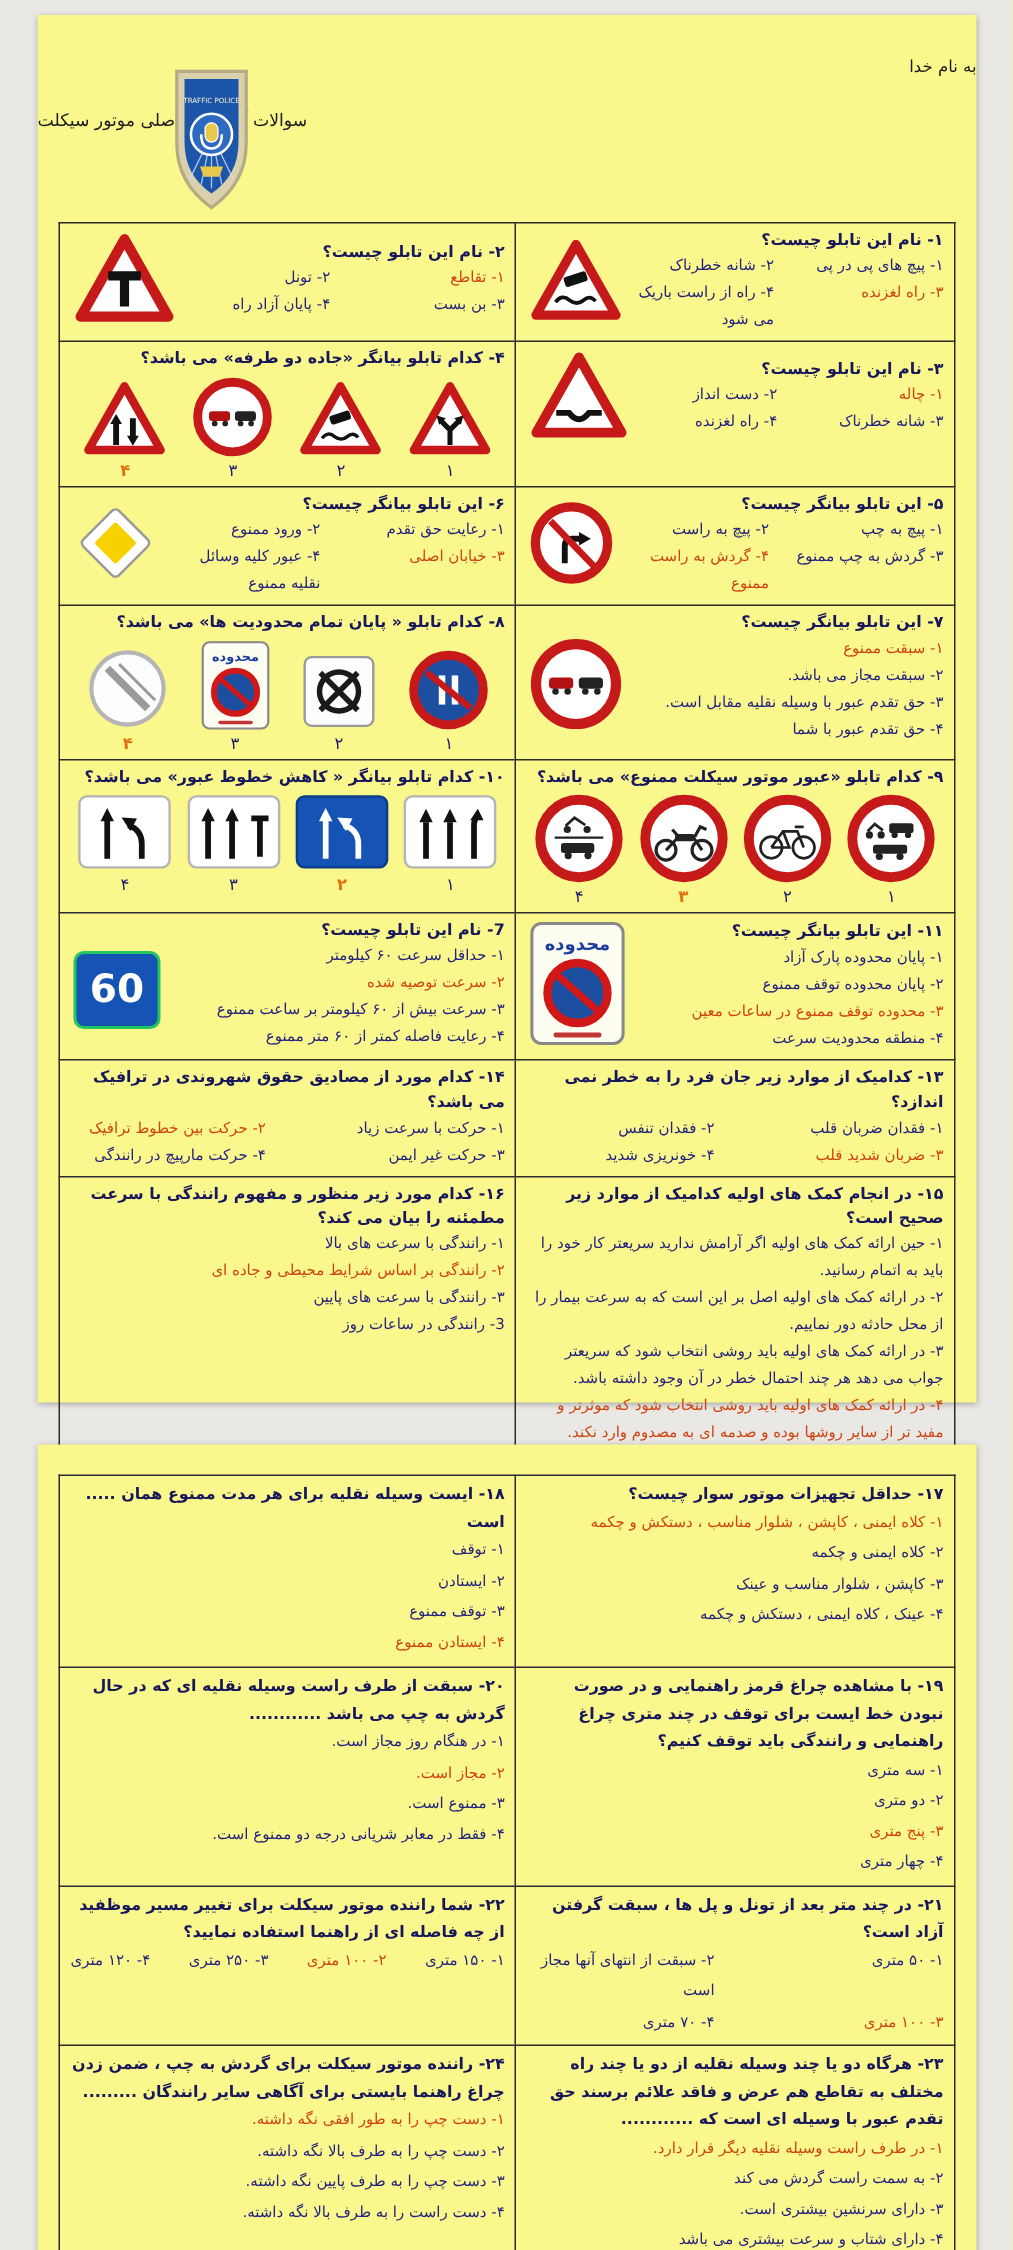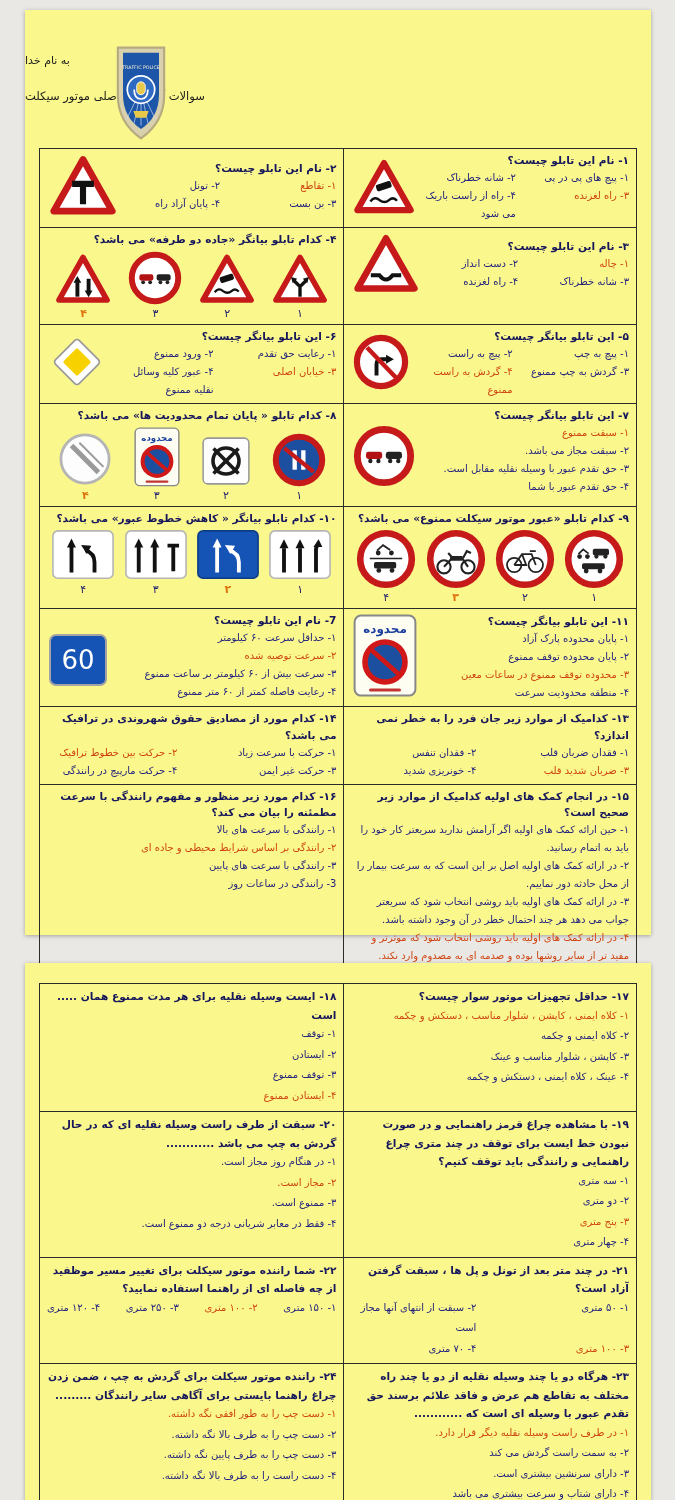--- a/index.html
+++ b/index.html
@@ -9,21 +9,21 @@
     font-family:"DejaVu Sans", sans-serif;
   }
   .page{position:absolute;left:25px;width:626px;background:#faf78c;
         box-shadow:0 1px 4px rgba(0,0,0,.3);}
   #p1{top:10px;height:925px}
   #p2{top:963px;height:620px;overflow:hidden}
 
   
   .hdr{position:relative;height:138px;direction:rtl}
   .logo{position:absolute;left:86px;top:28px}
-  .h-bism{padding-top:44px;text-align:left;font-size:11px;color:#1c1c1c}
+  .h-bism{padding-top:28px;text-align:right;font-size:11px;color:#1c1c1c}
   .h-title{margin-top:22px;text-align:left;font-size:11.5px;color:#1c1c1c}
   .h-info{margin-top:20px;display:flex;justify-content:center;gap:44px;
           font-size:11px;color:#1c1c1c;direction:ltr}
   .h-info span{direction:rtl;unicode-bidi:embed}
 
   
   table.qt{border-collapse:collapse;width:598px;margin:0 14px;direction:rtl;table-layout:fixed}
   .qt td{border:1px solid #2b2b2b;vertical-align:top;padding:3px 7px 4px;overflow:hidden}
   .qtitle{font-weight:bold;color:#17175c;font-size:10.6px;line-height:1.6}
   .opt{color:#23237e;font-size:10px;line-height:1.8}
@@ -33,22 +33,22 @@
   .g2{display:grid;grid-template-columns:55% 45%}
   .row4{display:flex;justify-content:space-between;flex-wrap:nowrap}
   .cellflex{display:flex;gap:6px;align-items:center}
   .qbody{flex:1;min-width:0}
   .signL{flex:0 0 auto;padding:2px 2px 0 2px}
   .signs-row{display:flex;justify-content:space-around;align-items:flex-end;margin-top:3px}
   .sitem{display:flex;flex-direction:column;align-items:center;gap:2px}
   .snum{font-size:11px;color:#1c1c6e}
   .snum.ans{color:#e0720e;font-weight:bold}
   .sixty{width:54px;height:48px;background:#1553b5;border-radius:7px;color:#fff;
-         font-weight:normal;font-size:26px;display:flex;align-items:center;
-         justify-content:center;direction:ltr;border:2px solid #a3a3a3}
+         font-weight:bold;font-size:26px;display:flex;align-items:center;
+         justify-content:center;direction:ltr;border:2px solid #22c55e}
 </style>
 </head>
 <body>
 
 <div class="page" id="p1">
   <div class="hdr">
     <div class="logo">
       <svg width="60" height="110" viewBox="0 0 70 118">
         <path d="M8 6 h54 v56 q0 31 -27 50 q-27 -19 -27 -50 Z" fill="#d9d0ae" stroke="#b5aa80" stroke-width="2.5"></path>
         <path d="M14 12 h42 v49 q0 26 -21 40 q-21 -14 -21 -40 Z" fill="#1d56a8"></path>

